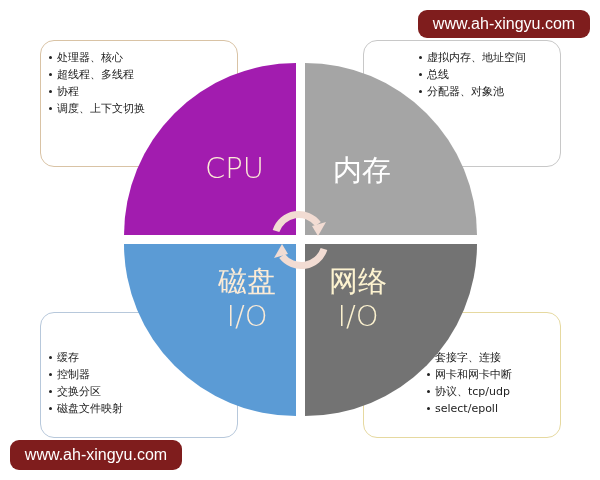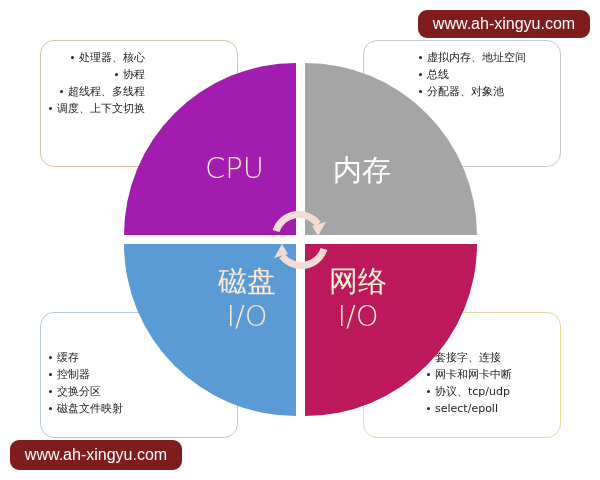--- a/index.html
+++ b/index.html
@@ -16,24 +16,24 @@
   .q-bl { left:124px; top:244px; border-bottom-left-radius:172px; }
   .q-br { left:305px; top:244px; border-bottom-right-radius:172px; }
   .qlabel { position:absolute; font-family:"DejaVu Sans", sans-serif; font-weight:300; text-align:center; line-height:1.2; }
   .wm { position:absolute; background:#7f1d1d; color:#fff; font-family:"Liberation Sans", sans-serif; font-size:16px; display:flex; align-items:center; justify-content:center;border-radius:9px; }
   svg.arrows { position:absolute; left:0; top:0; }
 </style>
 </head>
 <body>
 
 <div class="box" style="left:40px; top:40px; width:198px; height:127px; border-color:#D9C3A5;">
-  <ul style="left:8px; top:8px;text-align:right;">
+  <ul style="left:8px; top:8px;">
     <li><span class="dot"></span><span>处理器、核心</span></li>
+    <li><span class="dot"></span><span>超线程、多线程</span></li>
     <li><span class="dot"></span><span>协程</span></li>
-    <li><span class="dot"></span><span>超线程、多线程</span></li>
     <li><span class="dot"></span><span>调度、上下文切换</span></li>
   </ul>
 </div>
 
 <div class="box" style="left:363px; top:40px; width:198px; height:127px; border-color:#C8C8C8;">
   <ul style="left:55px; top:8px;">
     <li><span class="dot"></span><span>虚拟内存、地址空间</span></li>
     <li><span class="dot"></span><span>总线</span></li>
     <li><span class="dot"></span><span>分配器、对象池</span></li>
   </ul>
@@ -62,21 +62,21 @@
 </div>
 <div class="quad q-tr" style="background:#A5A5A5;">
   <div class="qlabel" style="left:28px; top:90px; font-size:29px; color:#FFFFFF;">内存</div>
 </div>
 <div class="quad q-bl" style="background:#5B9BD5;">
   <div class="qlabel" style="right:20px; top:20px; font-size:29px; color:#FCEBD6;">
     <div>磁盘</div>
     <div>I/O</div>
   </div>
 </div>
-<div class="quad q-br" style="background:#be185d;">
+<div class="quad q-br" style="background:#737373;">
   <div class="qlabel" style="left:24px; top:20px; font-size:29px; color:#FDF3D0;">
     <div>网络</div>
     <div>I/O</div>
   </div>
 </div>
 
 <svg class="arrows" width="600" height="480">
   <g fill="none" stroke="#F2DCD3" stroke-width="7" stroke-linecap="butt">
     <path d="M276,231 A24,24 0 0 1 318,224"></path>
     <path d="M324,249 A24,24 0 0 1 282,256"></path>

